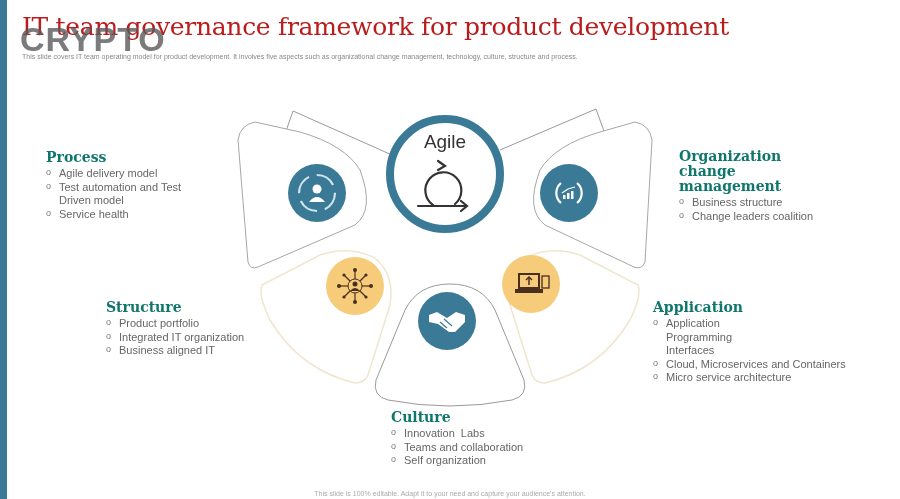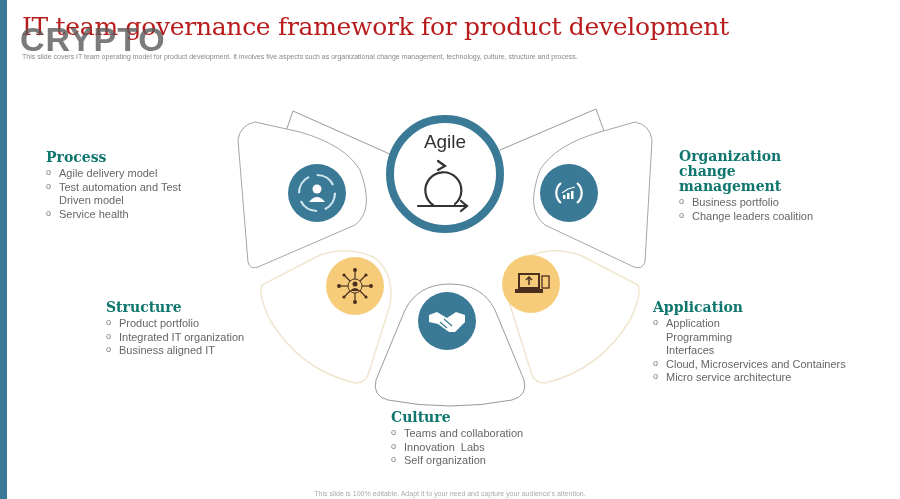--- a/index.html
+++ b/index.html
@@ -118,21 +118,21 @@
   <ul>
     <li>Agile delivery model</li>
     <li>Test automation and Test Driven model</li>
     <li>Service health</li>
   </ul>
 </div>
 
 <div class="block" style="left:679px; top:149px; width:150px;">
   <h3>Organization change management</h3>
   <ul>
-    <li>Business portfolio</li>
+    <li>Business structure</li>
     <li>Change leaders coalition</li>
   </ul>
 </div>
 
 <div class="block" style="left:106px; top:300px; width:170px;">
   <h3>Structure</h3>
   <ul>
     <li>Product portfolio</li>
     <li>Integrated IT organization</li>
     <li>Business aligned IT</li>
@@ -144,19 +144,19 @@
   <ul style="width:210px;">
     <li style="width:110px;">Application Programming Interfaces</li>
     <li style="white-space:nowrap;">Cloud, Microservices and Containers</li>
     <li>Micro service architecture</li>
   </ul>
 </div>
 
 <div class="block" style="left:391px; top:410px; width:170px;">
   <h3>Culture</h3>
   <ul>
+    <li style="white-space:pre;">Innovation  Labs</li>
     <li>Teams and collaboration</li>
-    <li style="white-space:pre;">Innovation  Labs</li>
     <li>Self organization</li>
   </ul>
 </div>
 
 <div class="footer">This slide is 100% editable. Adapt it to your need and capture your audience's attention.</div>
 
 </body></html>

